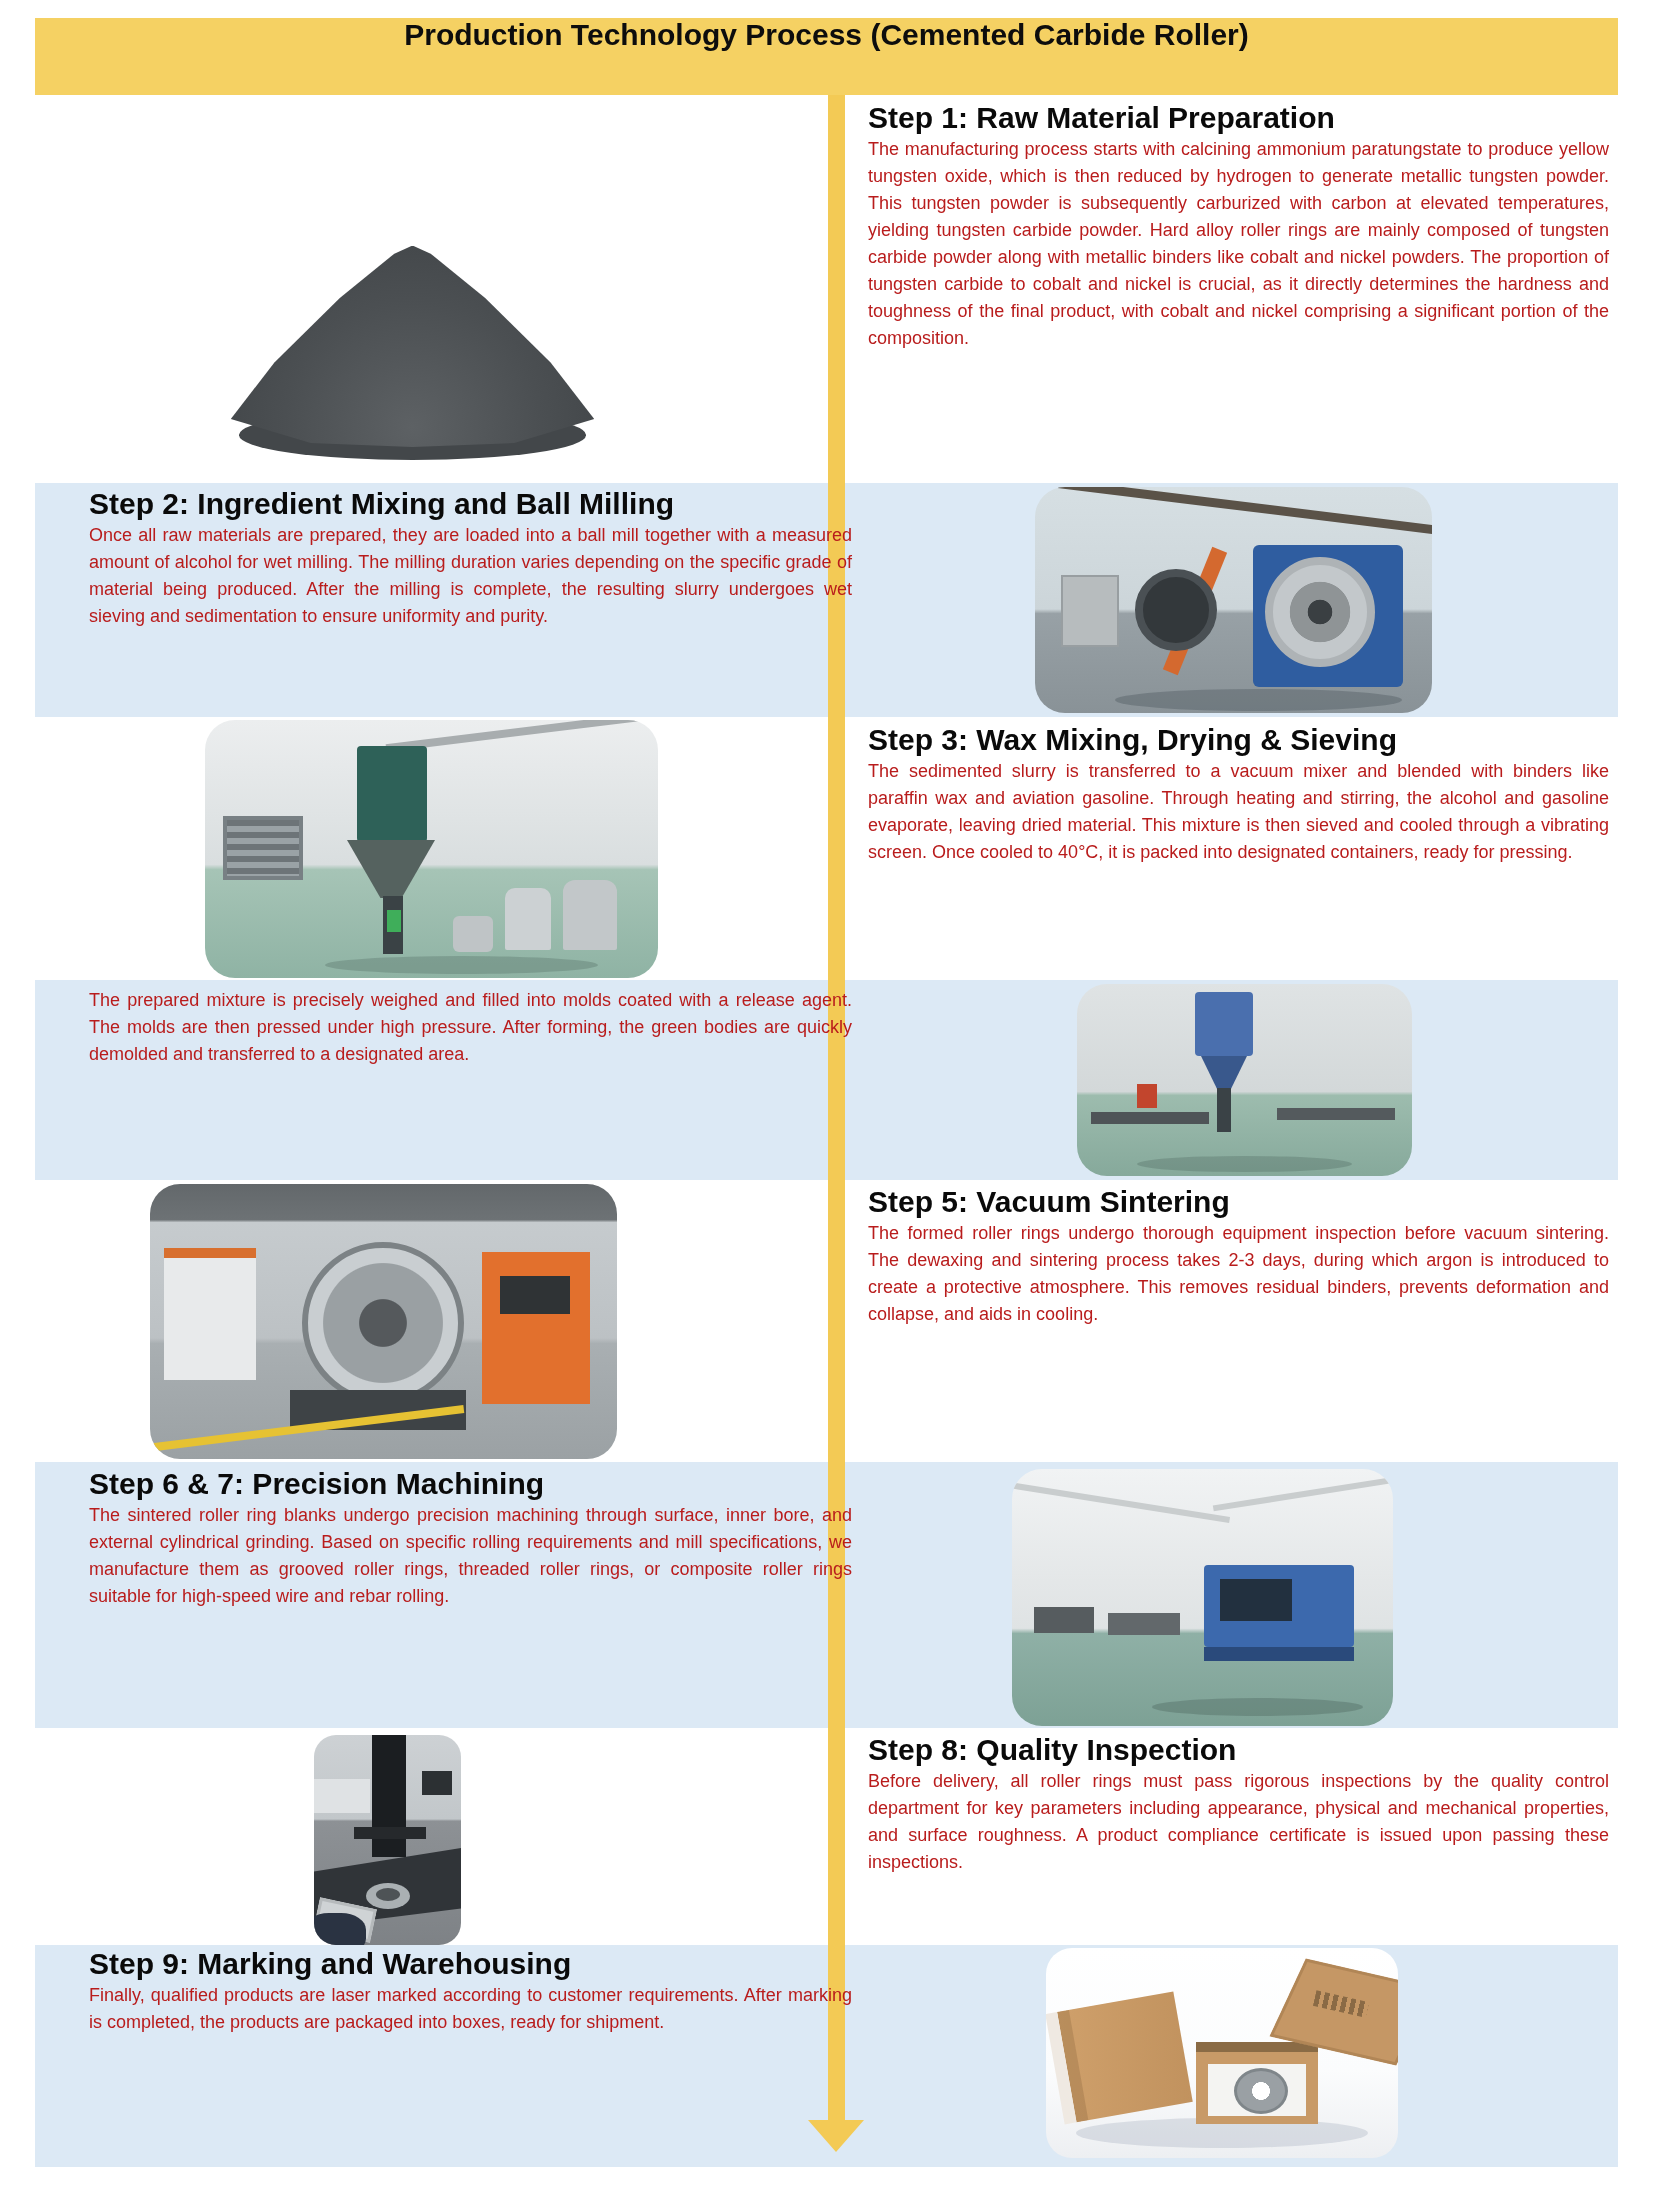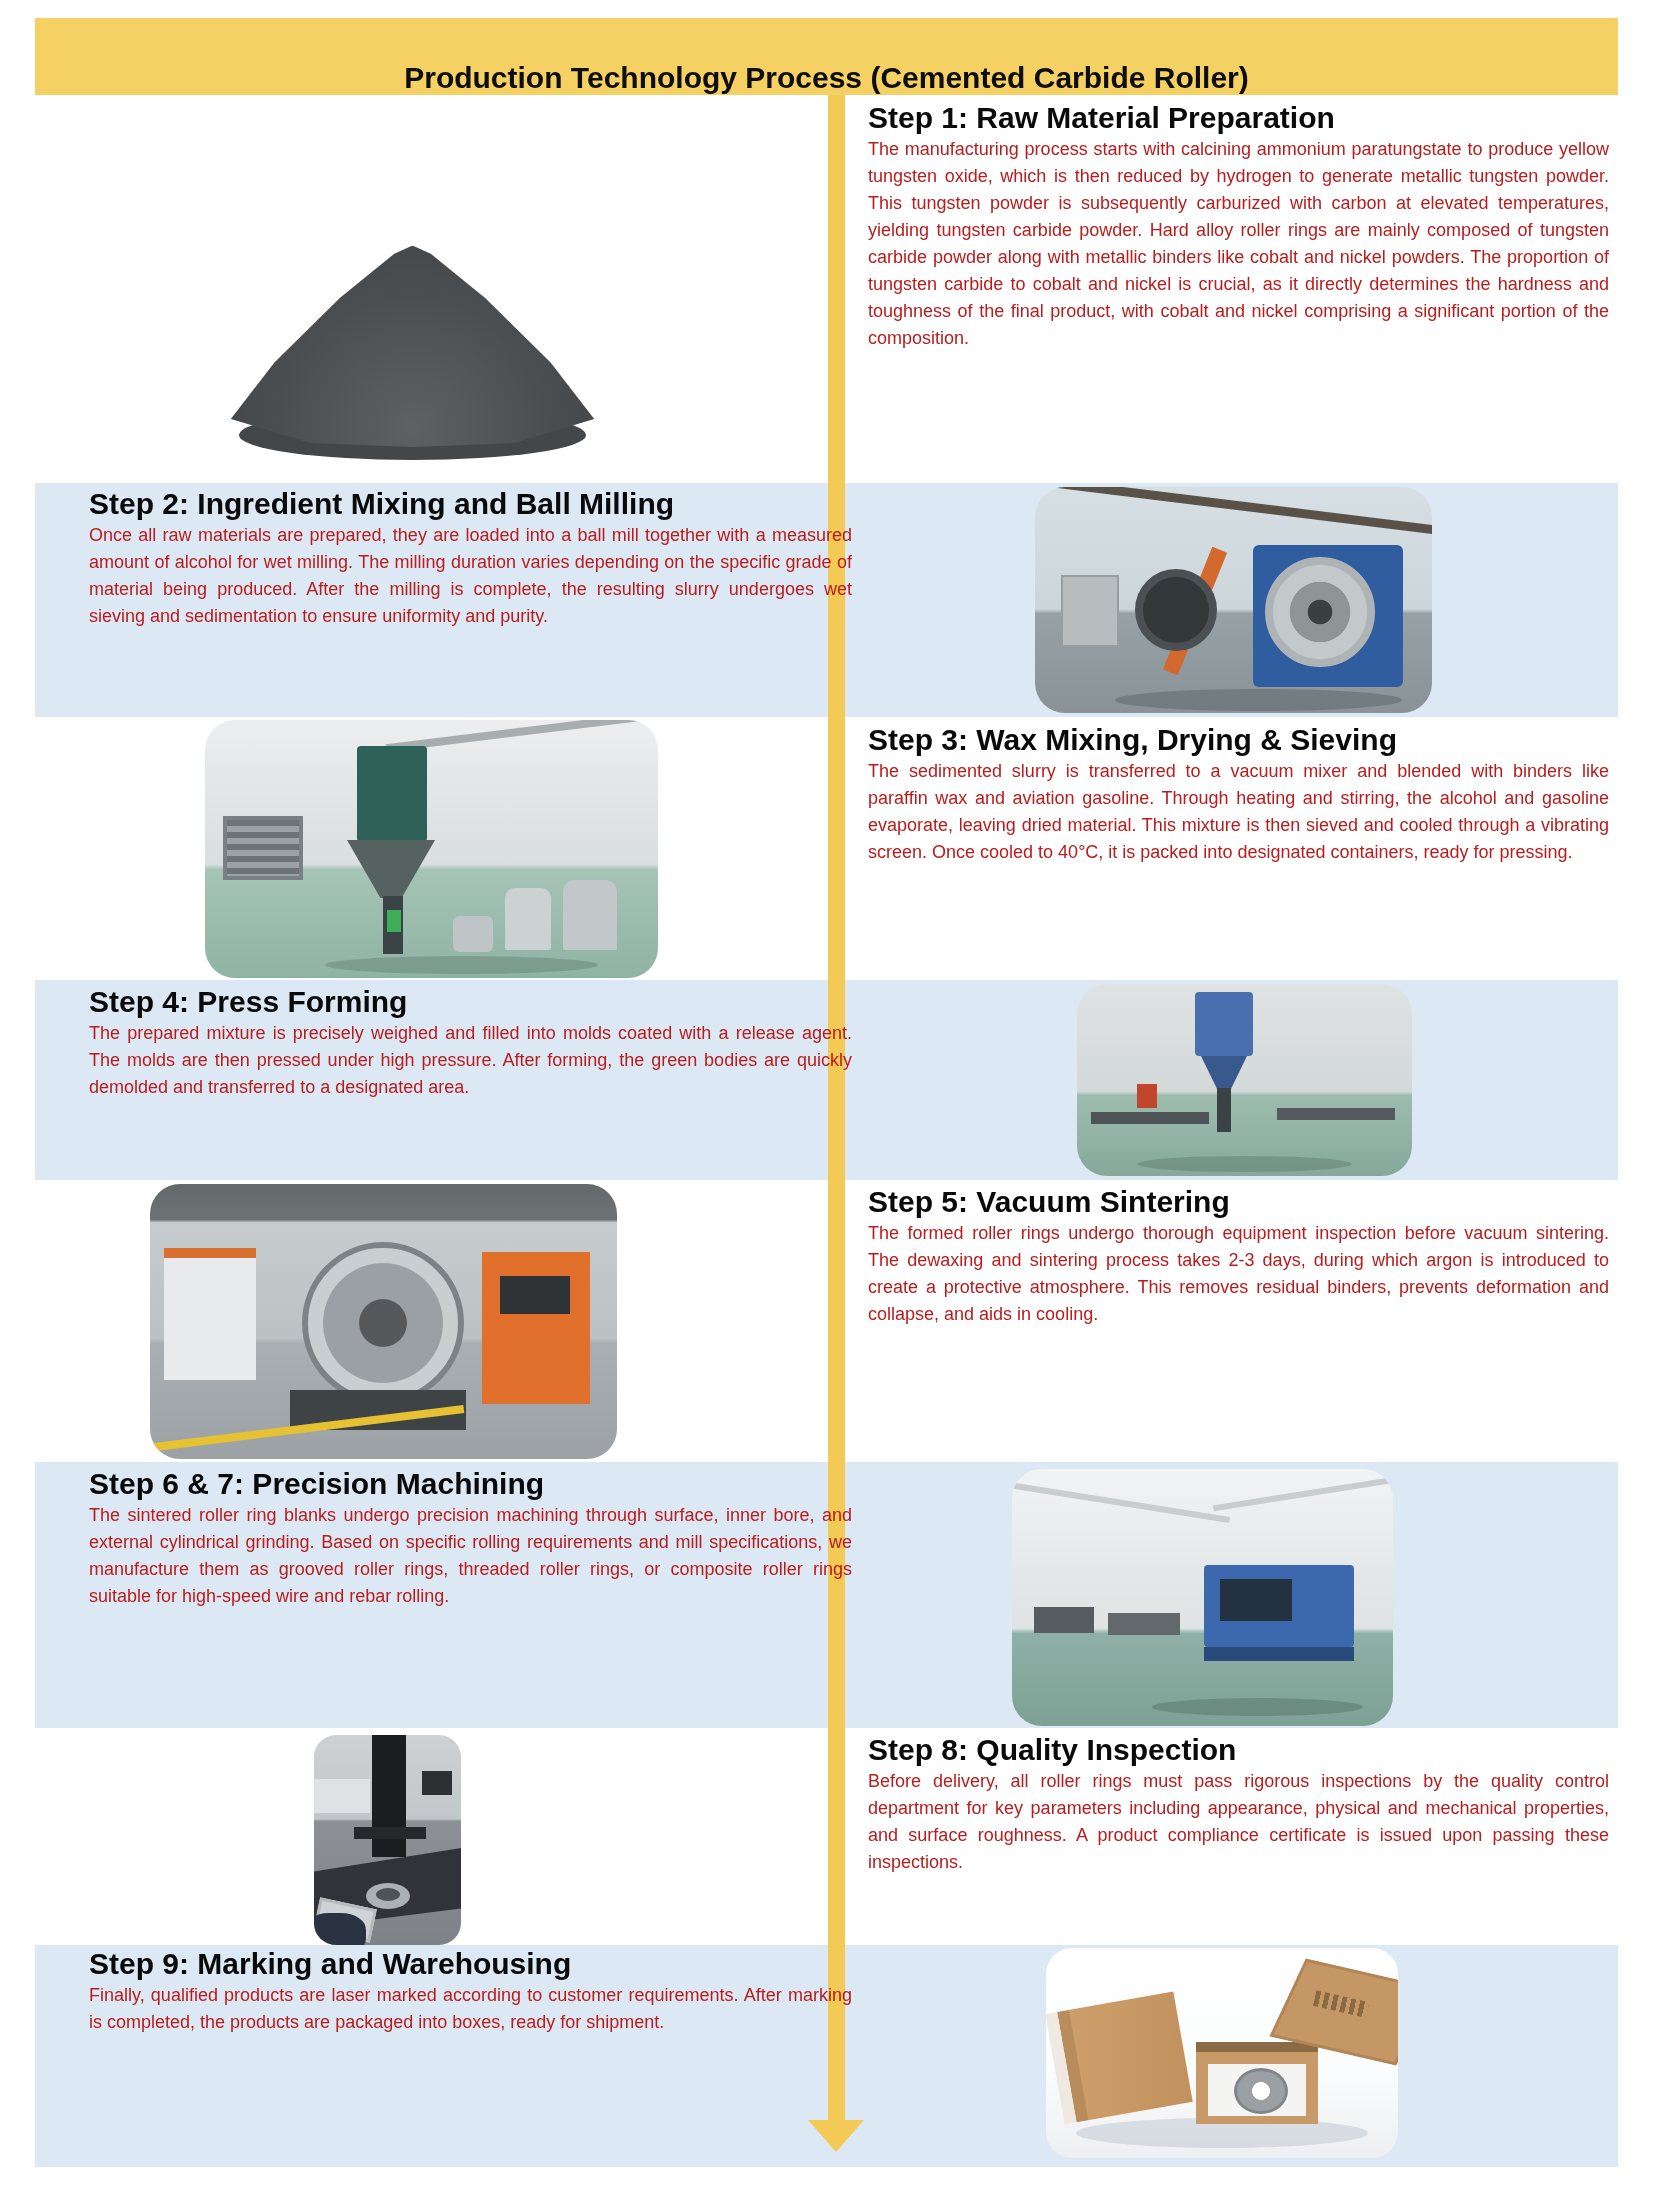--- a/index.html
+++ b/index.html
@@ -1,21 +1,21 @@
 <!DOCTYPE html>
 <html><head>
 <meta charset="utf-8">
 <style>
   html,body{margin:0;padding:0;background:#ffffff;}
   #page{position:relative;width:1653px;height:2193px;background:#ffffff;overflow:hidden;
         font-family:"Liberation Sans",sans-serif;color:#111111;}
 
   
   #header{position:absolute;left:35px;top:18px;width:1583px;height:77px;background:#f5d163;
-          display:flex;align-items:flex-end;justify-content:center;}
+          display:flex;align-items:flex-start;justify-content:center;}
   #header h1{margin:0;font-size:30px;font-weight:bold;color:#0d0d0d;}
 
   
   .band{position:absolute;left:35px;width:1583px;}
   .band.blue{background:#dce9f5;}
   .band.white{background:#ffffff;}
 
   
   #divider{position:absolute;left:828px;top:95px;width:17px;height:2027px;background:#f3ca55;}
   #divider-arrow{position:absolute;left:808px;top:2120px;width:0;height:0;
@@ -193,21 +193,20 @@
     <div class="p3-pot"></div>
     <div class="p3-shadow"></div>
   </div>
 
   <section class="textblock tb-right" style="top:725px;">
     <h2>Step 3: Wax Mixing, Drying &amp; Sieving</h2>
     <p>The sedimented slurry is transferred to a vacuum mixer and blended with binders like paraffin wax and aviation gasoline. Through heating and stirring, the alcohol and gasoline evaporate, leaving dried material. This mixture is then sieved and cooled through a vibrating screen. Once cooled to 40°C, it is packed into designated containers, ready for pressing.</p>
   </section>
 
   <section class="textblock tb-left" style="top:987px;">
-    <h2>Step 4: Press Forming</h2>
     <p>The prepared mixture is precisely weighed and filled into molds coated with a release agent. The molds are then pressed under high pressure. After forming, the green bodies are quickly demolded and transferred to a designated area.</p>
   </section>
 
   <div class="photo" id="p4">
     <div class="p4-hopper"></div>
     <div class="p4-cone"></div>
     <div class="p4-col"></div>
     <div class="p4-bench1"></div>
     <div class="p4-bench2"></div>
     <div class="p4-red"></div>

